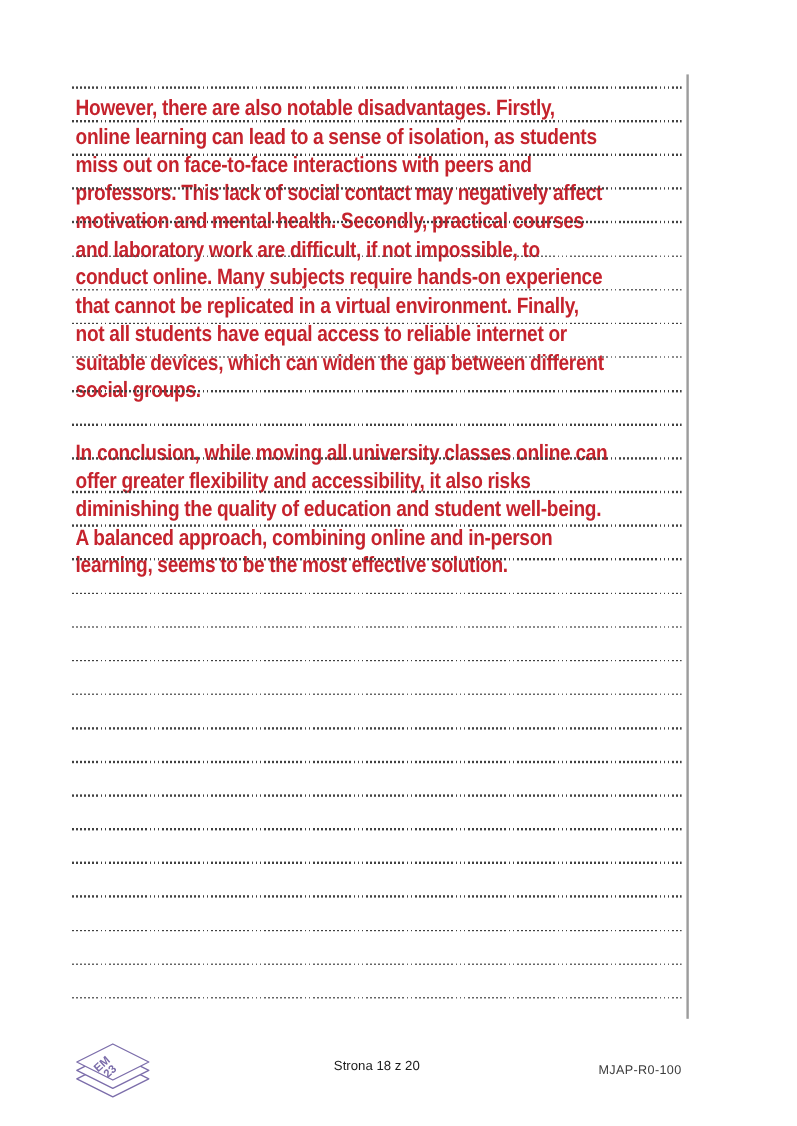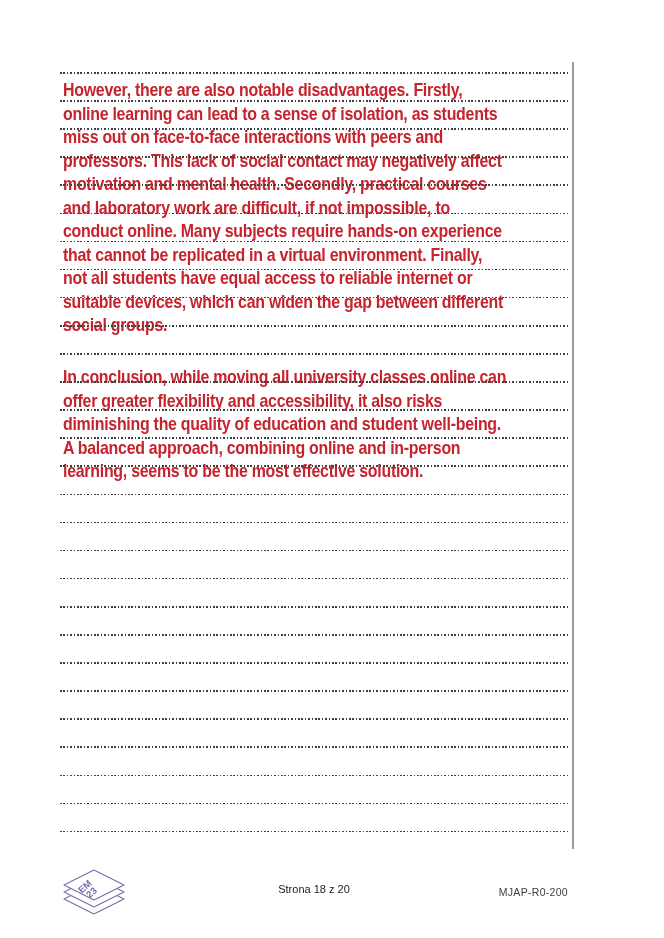--- a/index.html
+++ b/index.html
@@ -120,15 +120,15 @@
       <path d="M32 2 L62 17 L32 32 L2 17 Z"></path>
     </g>
     <g transform="translate(25,21) rotate(-42)" fill="#7b6daa" font-family="Liberation Sans, sans-serif" font-size="9.5" font-weight="bold" text-anchor="middle">
       <text x="0" y="0">EM</text>
       <text x="1" y="9">23</text>
     </g>
   </svg>
 
   <div class="footer-page">Strona 18 z 20</div>
 
-  <div class="footer-code">MJAP-R0-200</div>
+  <div class="footer-code">MJAP-R0-100</div>
 
 </div>
 
 </body></html>

